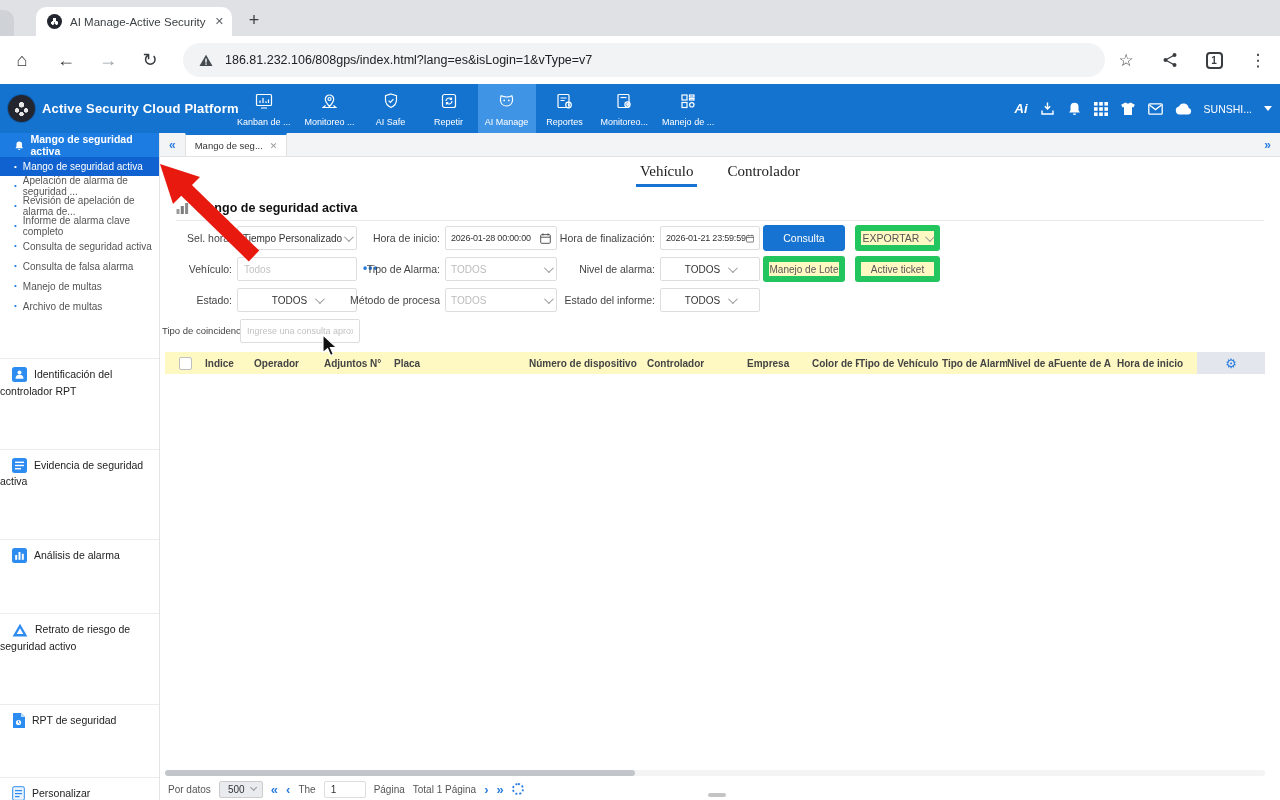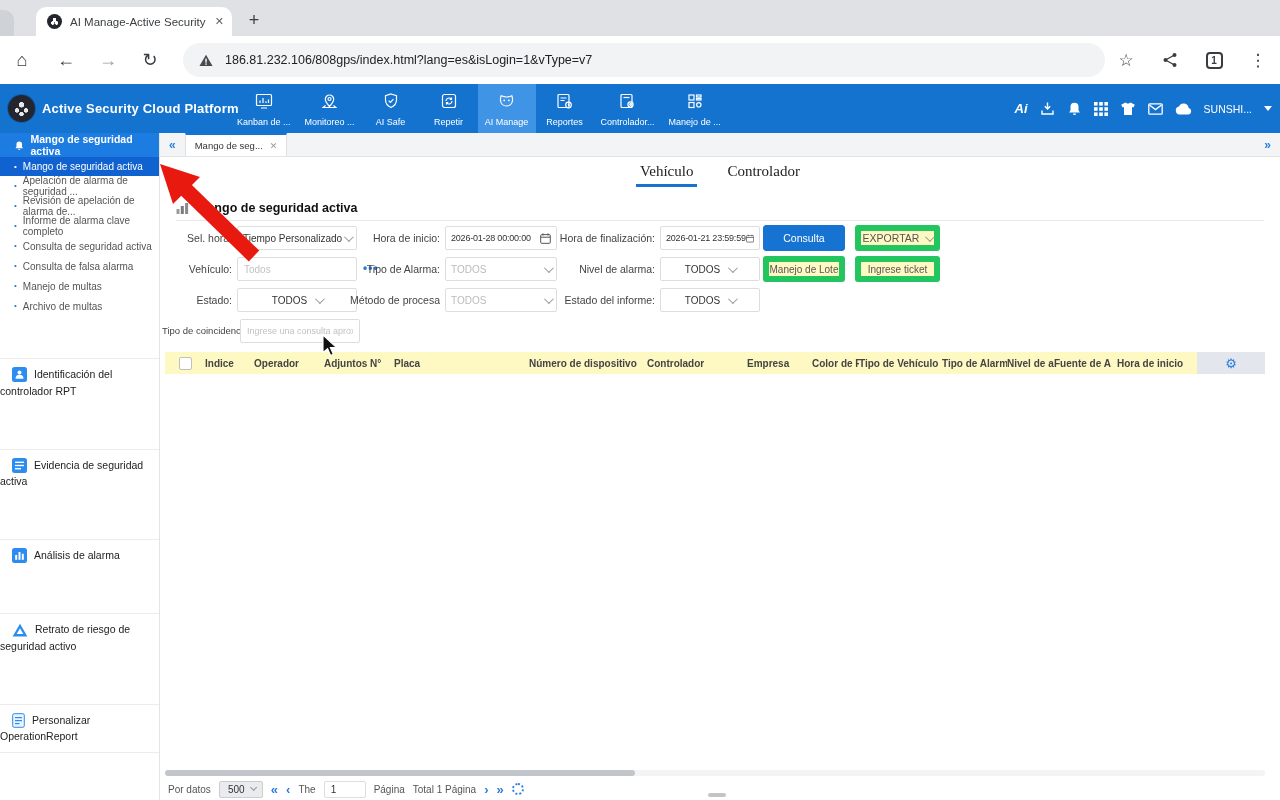--- a/index.html
+++ b/index.html
@@ -202,21 +202,21 @@
           </svg>
         <span class="appnav-label">Reportes</span>
       </div>
       <div class="appnav-item">
         <svg width="17" height="16" viewBox="0 0 17 16" fill="none" stroke="#fff" stroke-width="1.2">
             <rect x="2" y="1.5" width="11" height="13" rx="1"></rect>
             <path d="M4.5 4.5h6"></path>
             <circle cx="11.5" cy="11.5" r="2.6"></circle>
             <circle cx="11.5" cy="11.5" r=".8"></circle>
           </svg>
-        <span class="appnav-label">Controlador...</span>
+        <span class="appnav-label">Monitoreo...</span>
       </div>
       <div class="appnav-item">
         <svg width="16" height="16" viewBox="0 0 16 16" fill="none" stroke="#fff" stroke-width="1.2">
             <rect x="2" y="2" width="5" height="5"></rect>
             <rect x="9.5" y="2" width="4.5" height="2"></rect>
             <rect x="9.5" y="5.5" width="4.5" height="1.5"></rect>
             <rect x="2" y="9.5" width="5" height="5"></rect>
             <circle cx="11.8" cy="11.8" r="2.2"></circle>
           </svg>
         <span class="appnav-label">Manejo de ...</span>
@@ -336,20 +336,26 @@
             <rect width="15" height="15" rx="2.5" fill="#2d8cf0"></rect>
             <rect x="3.2" y="7" width="2" height="4.8" fill="#fff"></rect>
             <rect x="6.5" y="4" width="2" height="7.8" fill="#fff"></rect>
             <rect x="9.8" y="5.8" width="2" height="6" fill="#fff"></rect>
           </svg></span><span>Análisis de alarma</span></div>
     <div class="side-section"><span class="ic"><svg width="16" height="14" viewBox="0 0 16 14">
             <path d="M8 .8L15.4 13.4H.6z" fill="#2d8cf0"></path>
             <path d="M8 5.2L11.3 11H4.7z" fill="#fff"></path>
           </svg></span><span>Retrato de riesgo de seguridad activo</span></div>
     <div class="side-section"><span class="ic"><svg width="13" height="15" viewBox="0 0 13 15">
+            <path d="M1 0h8l4 4v11H1z" fill="#2d8cf0"></path>
+            <path d="M9 0l4 4H9z" fill="#bfe0fb"></path>
+            <circle cx="6.5" cy="9.5" r="2.6" fill="#fff"></circle>
+            <path d="M6.5 7.8v1.7l1.2.9" stroke="#2d8cf0" stroke-width="1" fill="none"></path>
+          </svg></span><span>RPT de seguridad</span></div>
+    <div class="side-section"><span class="ic"><svg width="13" height="15" viewBox="0 0 13 15">
             <rect x="0.7" y="0.7" width="11.6" height="13.6" rx="1.5" fill="#eaf4fe" stroke="#2d8cf0"></rect>
             <rect x="3" y="4" width="7" height="1.2" fill="#2d8cf0"></rect>
             <rect x="3" y="7" width="7" height="1.2" fill="#2d8cf0"></rect>
             <rect x="3" y="10" width="4.5" height="1.2" fill="#2d8cf0"></rect>
           </svg></span><span>Personalizar OperationReport</span></div>
   </div>
 
   <div class="main">
     <div class="viewtabs">
       <div class="viewtab active">Vehículo</div>
@@ -399,21 +405,21 @@
     <div class="fbox disabled" style="left:285px;top:100px;width:112px">
       <span class="grow">TODOS</span>
       <span class="chev"></span>
     </div>
     <div class="flabel" style="left:365px;top:100px;width:130px">Nivel de alarma:</div>
     <div class="fbox center" style="left:500px;top:100px;width:100px">
       <span>TODOS</span>
       <span class="chev"></span>
     </div>
     <button class="btn ghost" style="left:603px;top:99px;width:82px;font-size:10px">Manejo de Lote</button>
-    <button class="btn ghost" style="left:695px;top:99px;width:85px;font-size:10px">Ingrese ticket</button>
+    <button class="btn ghost" style="left:695px;top:99px;width:85px;font-size:10px">Active ticket</button>
 
     <div class="flabel" style="left:0;top:131px;width:72px">Estado:</div>
     <div class="fbox center" style="left:77px;top:131px;width:120px">
       <span>TODOS</span>
       <span class="chev"></span>
     </div>
     <div class="flabel" style="left:150px;top:131px;width:130px">Método de procesa</div>
     <div class="fbox disabled" style="left:285px;top:131px;width:112px">
       <span class="grow">TODOS</span>
       <span class="chev"></span>

